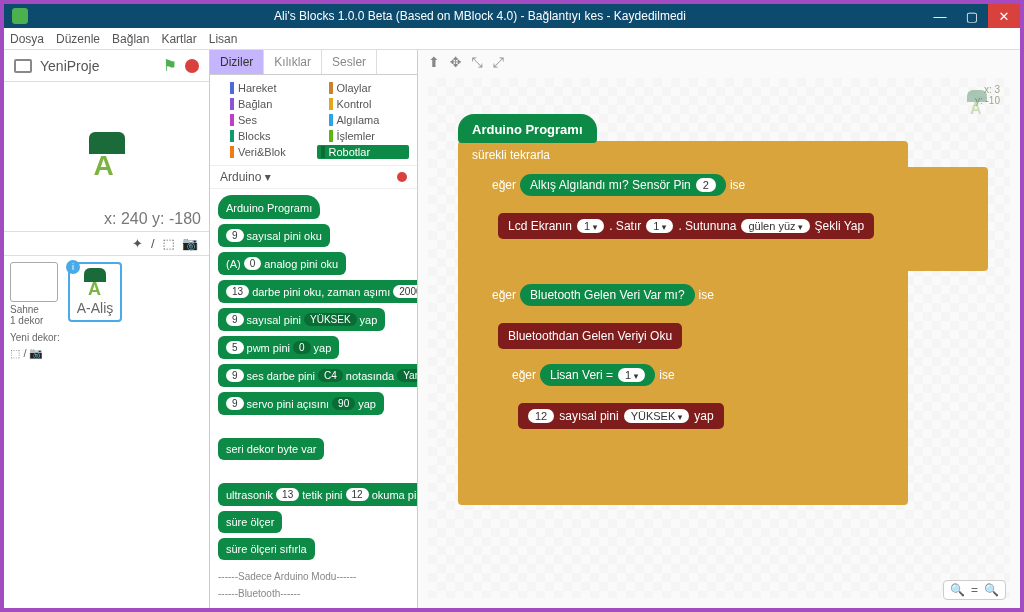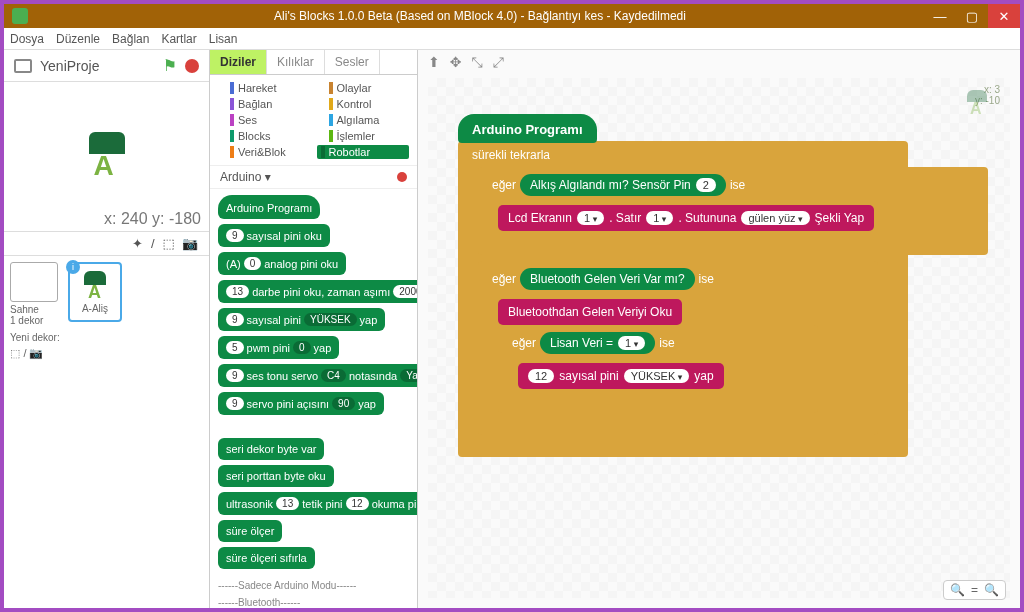--- a/index.html
+++ b/index.html
@@ -1,18 +1,18 @@
 <!DOCTYPE html>
 <html><head>
 <meta charset="utf-8">
 <style>
 * { margin: 0; padding: 0; box-sizing: border-box; font-family: Arial, sans-serif; }
 body { background: #a34cc2; width: 1024px; height: 612px; overflow: hidden; }
 .window { position: absolute; top: 4px; left: 4px; right: 4px; bottom: 4px; background: #fff; display: flex; flex-direction: column; }
-.titlebar { background: #a16207; height: 24px; display: flex; align-items: center; color: #fff; font-size: 12px; padding: 0 0 0 8px; }
+.titlebar { background: #0c4a6e; height: 24px; display: flex; align-items: center; color: #fff; font-size: 12px; padding: 0 0 0 8px; }
 .titlebar-icon { width: 16px; height: 16px; background: #4caf50; border-radius: 3px; margin-right: 8px; }
 .titlebar-text { flex: 1; text-align: center; }
 .win-controls { display: flex; }
 .win-btn { width: 32px; height: 24px; display: flex; align-items: center; justify-content: center; color: #fff; font-size: 13px; }
 .win-close { background: #d9413c; }
 .menubar { height: 22px; display: flex; align-items: center; padding: 0 6px; gap: 12px; font-size: 12px; color: #555; border-bottom: 1px solid #ddd; }
 .menubar span { cursor: default; }
 .main { flex: 1; display: flex; overflow: hidden; }
 .leftcol { width: 206px; border-right: 1px solid #ccc; display: flex; flex-direction: column; }
 .project-header { display: flex; align-items: center; padding: 6px 10px; gap: 8px; border-bottom: 1px solid #ddd; }
@@ -25,30 +25,30 @@
 .sprite-head { width: 36px; height: 22px; background: #1b6b3a; border-radius: 6px 6px 0 0; position: absolute; top: 0; left: 7px; }
 .sprite-letter { position: absolute; bottom: 0; left: 12px; font-size: 28px; font-weight: bold; color: #7cb342; }
 .stage-coords { position: absolute; bottom: 3px; right: 8px; font-size: 16px; color: #777; }
 .stage-tools { display: flex; justify-content: flex-end; gap: 8px; padding: 4px 10px; border-bottom: 1px solid #ddd; color: #555; font-size: 13px; }
 .sprite-area { flex: 1; padding: 6px; display: flex; gap: 6px; }
 .sprite-thumbs { display: flex; gap: 6px; }
 .sprite-thumb { width: 54px; height: 60px; border: 2px solid #4aa9e8; border-radius: 4px; display: flex; flex-direction: column; align-items: center; justify-content: center; position: relative; }
 .sprite-thumb-inner { width: 30px; height: 30px; position: relative; }
 .sprite-thumb-inner .sprite-head { width: 22px; height: 14px; left: 4px; }
 .sprite-thumb-inner .sprite-letter { font-size: 18px; left: 8px; bottom: -2px; }
-.sprite-thumb-label { font-size: 10px; color: #666; margin-top: 2px; }
+.sprite-thumb-label { font-size: 14px; color: #666; margin-top: 2px; }
 .sprite-info-badge { position: absolute; top: -4px; left: -4px; width: 14px; height: 14px; background: #4aa9e8; border-radius: 50%; color: #fff; font-size: 9px; display: flex; align-items: center; justify-content: center; }
 .stage-sidebar { width: 52px; font-size: 10px; color: #666; }
 .stage-sidebar-box { width: 48px; height: 40px; border: 1px solid #aaa; border-radius: 3px; background: #fff; margin-bottom: 2px; }
 .stage-sidebar-label { font-size: 10px; }
 .new-bg-icons { display: flex; gap: 3px; margin-top: 4px; font-size: 11px; }
 .midcol { width: 208px; border-right: 1px solid #ccc; display: flex; flex-direction: column; overflow: hidden; }
 .tabs { display: flex; border-bottom: 1px solid #ccc; }
 .tab { padding: 5px 10px; font-size: 12px; color: #888; border-right: 1px solid #ddd; }
-.tab.active { background: #bef264; color: #333; font-weight: bold; }
+.tab.active { background: #c4b5fd; color: #333; font-weight: normal; }
 .categories { padding: 6px 8px; display: grid; grid-template-columns: 1fr 1fr; gap: 2px 6px; font-size: 11px; }
 .cat { display: flex; align-items: center; gap: 4px; color: #555; padding: 1px 12px; }
 .cat-bar { width: 4px; height: 12px; }
 .cat.selected { background: #0d8a45; color: #fff; padding: 1px 4px; border-radius: 2px; }
 .cat.selected .cat-bar { background: #0a6b35; }
 .device-row { display: flex; align-items: center; justify-content: space-between; padding: 4px 10px; font-size: 12px; color: #555; border-top: 1px solid #eee; border-bottom: 1px solid #eee; }
 .red-dot { width: 10px; height: 10px; background: #d9413c; border-radius: 50%; }
 .block-palette { flex: 1; overflow-y: auto; padding: 6px 8px; }
 .blk { background: #0d8a45; color: #fff; font-size: 11px; padding: 5px 8px; border-radius: 6px; margin-bottom: 5px; display: inline-flex; align-items: center; gap: 3px; white-space: nowrap; }
 .blk.hat { border-radius: 14px 14px 6px 6px; padding-top: 7px; }
@@ -59,21 +59,21 @@
 .canvas-tools { position: absolute; top: 4px; left: 10px; display: flex; gap: 10px; color: #888; font-size: 14px; }
 .canvas-inner { position: absolute; top: 28px; left: 10px; right: 10px; bottom: 10px; background: repeating-conic-gradient(#f5f5f5 0% 25%, #fafafa 0% 50%) 0 0 / 18px 18px; overflow: hidden; }
 .coord-readout { position: absolute; top: 6px; right: 10px; font-size: 10px; color: #9aa88a; text-align: right; }
 .zoom-controls { position: absolute; bottom: 8px; right: 14px; display: flex; gap: 6px; color: #666; background: #fff; border: 1px solid #ccc; border-radius: 4px; padding: 2px 6px; font-size: 12px; }
 .script { position: absolute; top: 36px; left: 30px; }
 .hat-block { background: #0d8a45; color: #fff; font-size: 13px; padding: 8px 14px 6px 14px; border-radius: 16px 16px 4px 4px; display: inline-block; font-weight: bold; }
 .c-block { background: #d9a43c; border-radius: 4px; padding: 4px 4px 4px 12px; margin-top: -2px; }
 .c-label { color: #fff; font-size: 12px; padding: 3px 2px; display: flex; align-items: center; gap: 4px; }
 .c-body { background: transparent; margin: 2px 0 2px 8px; padding: 2px 0; }
 .c-foot { height: 14px; }
-.stack-block { background: #be185d; color: #fff; font-size: 12px; padding: 6px 10px; border-radius: 5px; margin: 2px 0; display: inline-flex; align-items: center; gap: 5px; }
+.stack-block { background: #7f1d1d; color: #fff; font-size: 12px; padding: 6px 10px; border-radius: 5px; margin: 10px 0; display: inline-flex; align-items: center; gap: 5px; }
 .bool-block { background: #0d8a45; color: #fff; font-size: 12px; padding: 4px 10px; border-radius: 14px; display: inline-flex; align-items: center; gap: 5px; }
 .pill-w { background: #fff; color: #333; border-radius: 10px; padding: 1px 7px; font-size: 11px; }
 .pill-dd { background: #fff; color: #333; border-radius: 10px; padding: 1px 7px; font-size: 11px; }
 .pill-dd::after { content: " ▾"; font-size: 9px; }
 .sprite-watermark { position: absolute; top: 6px; right: 10px; opacity: 0.35; }
 </style>
 </head>
 <body>
 
 <div class="window">
@@ -219,38 +219,36 @@
             <span>yap</span>
           </div><br>
         <div class="blk">
             <span class="pill">5</span>
             <span>pwm pini</span>
             <span class="pill-dark">0</span>
             <span>yap</span>
           </div><br>
         <div class="blk">
             <span class="pill">9</span>
-            <span>ses tonu servo</span>
+            <span>ses darbe pini</span>
             <span class="pill-dark">C4</span>
             <span>notasında</span>
             <span class="pill-dark">Yarım</span>
           </div><br>
         <div class="blk">
             <span class="pill">9</span>
             <span>servo pini açısını</span>
             <span class="pill-dark">90</span>
             <span>yap</span>
           </div><br>
         <br>
         <div class="blk">
             <span>seri dekor byte var</span>
           </div><br>
-        <div class="blk">
-            <span>seri porttan byte oku</span>
-          </div><br>
+        <br>
         <div class="blk">
             <span>ultrasonik</span>
             <span class="pill">13</span>
             <span>tetik pini</span>
             <span class="pill">12</span>
             <span>okuma pini</span>
           </div><br>
         <div class="blk">
             <span>süre ölçer</span>
           </div><br>

